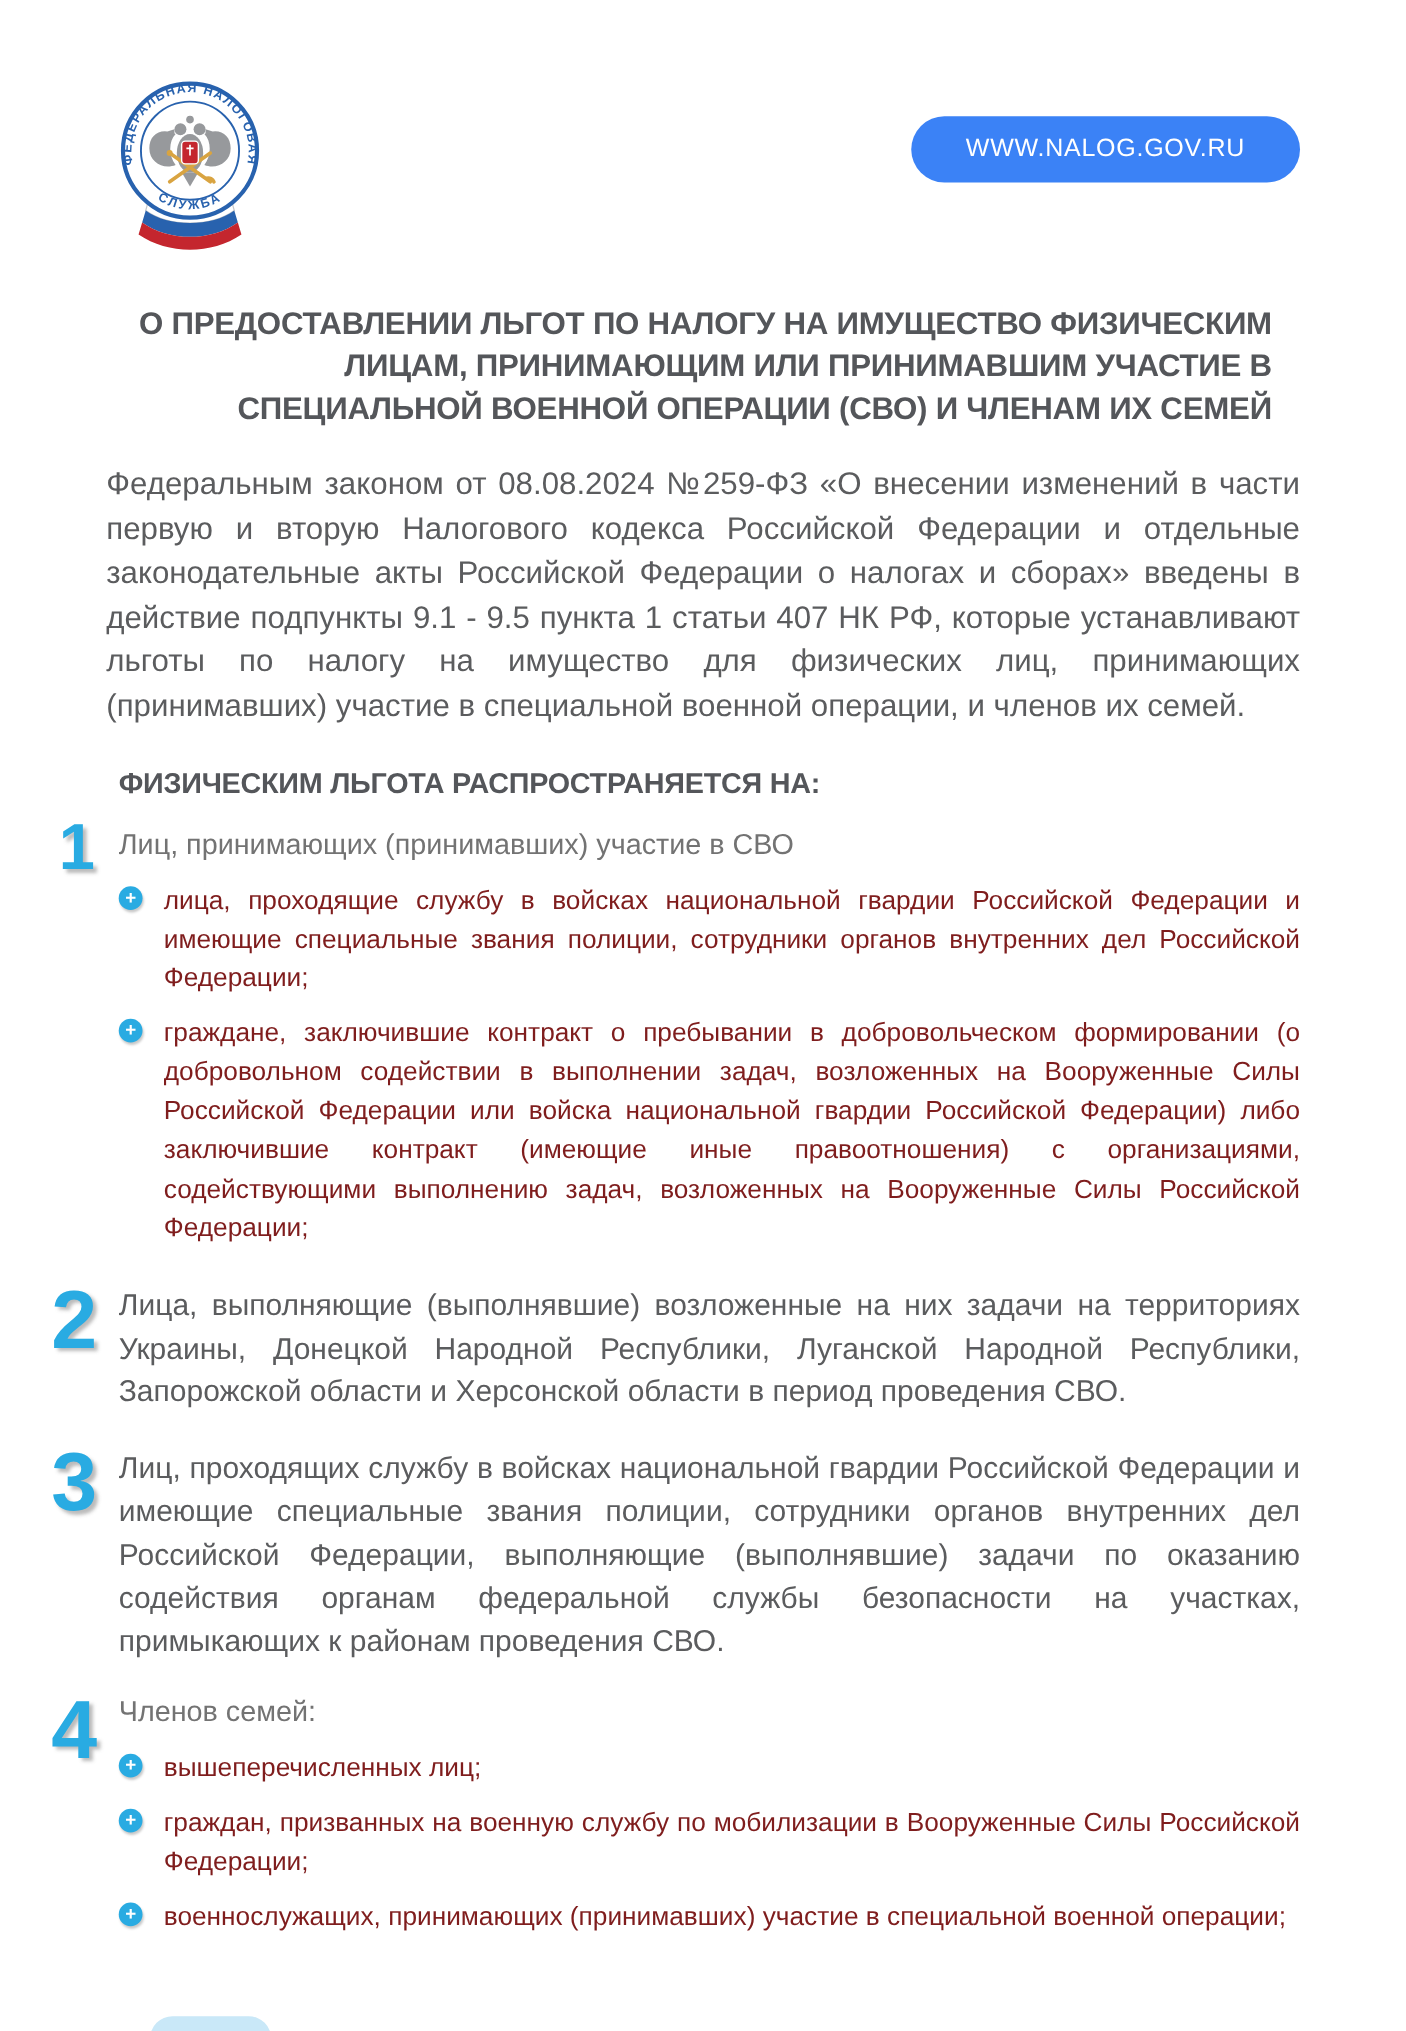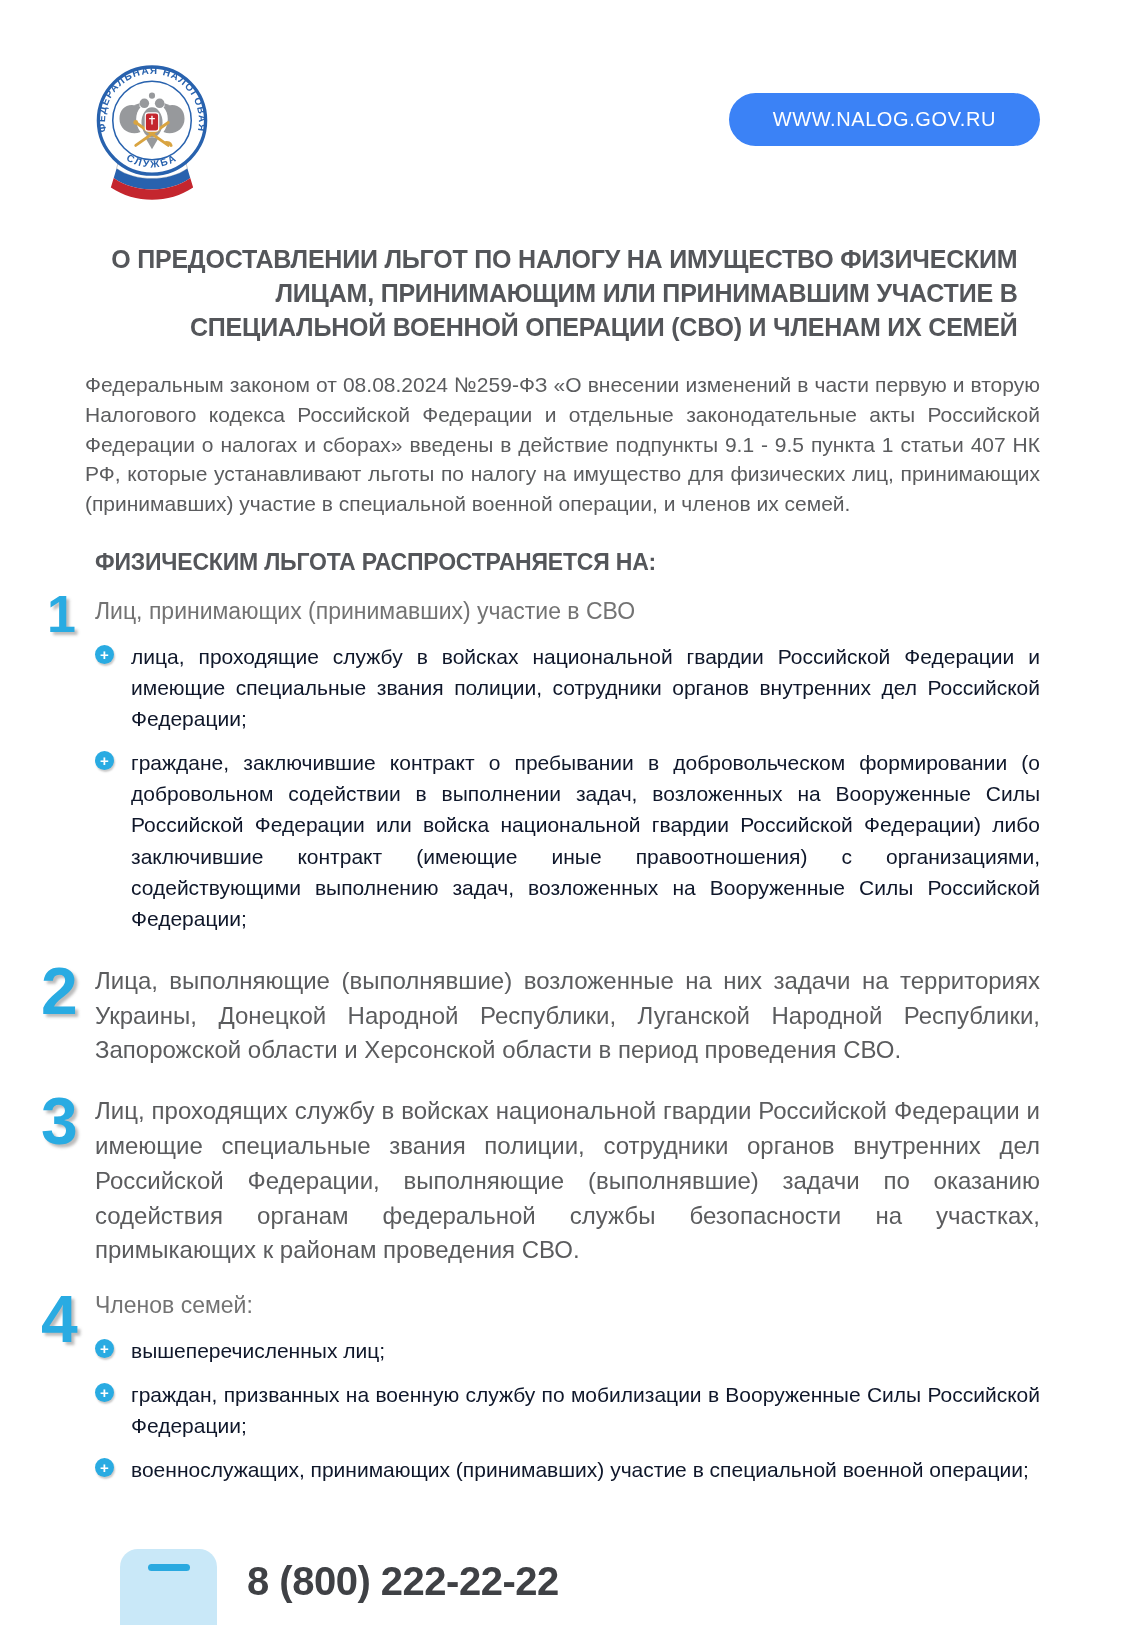--- a/index.html
+++ b/index.html
@@ -27,21 +27,21 @@
 
   
   .doc-title {
     margin:34px auto 0 auto; max-width:910px; text-align:right;
     font-size:25px; line-height:1.36; font-weight:bold; color:#54565A;
     letter-spacing:-0.2px;
   }
 
   
   .intro {
-    margin-top:26px; font-size:21px; line-height:1.42; text-align:justify;
+    margin-top:26px; font-size:25px; line-height:1.42; text-align:justify;
     color:#5B5C5E;
   }
 
   
   .section-header {
     margin-top:30px; padding-left:10px; font-size:23px; font-weight:bold;
     color:#54565A; letter-spacing:-0.2px;
   }
 
   .item { position:relative; margin-left:10px; }
@@ -56,21 +56,21 @@
   .item-par { font-size:24px; line-height:1.45; text-align:justify; color:#5B5C5E; }
 
   .bullets { list-style:none; margin-top:16px; }
   .bullets li { display:flex; gap:17px; margin-bottom:13px; }
   .plus-badge {
     flex:0 0 auto; width:19px; height:19px; border-radius:50%;
     background:#29ABE2; color:#ffffff; display:flex; align-items:center;
     justify-content:center; font-size:15px; font-weight:bold; margin-top:4px;
     box-shadow:1px 2px 2px rgba(0,0,0,0.22); line-height:1;
   }
-  .bullet-text { flex:1; font-size:21px; line-height:1.48; text-align:justify; color:#0f172a; }
+  .bullet-text { flex:1; font-size:21px; line-height:1.48; text-align:justify; color:#7f1d1d; }
 
   .mt-item1 { margin-top:22px; }
   .mt-item2 { margin-top:30px; }
   .mt-item3 { margin-top:26px; }
   .mt-item4 { margin-top:24px; }
 
   
   .footer { margin-top:64px; display:flex; align-items:flex-start; gap:30px; padding-left:35px; }
   .phone-icon {
     width:97px; height:152px; background:#C9E8F8; border-radius:18px;

